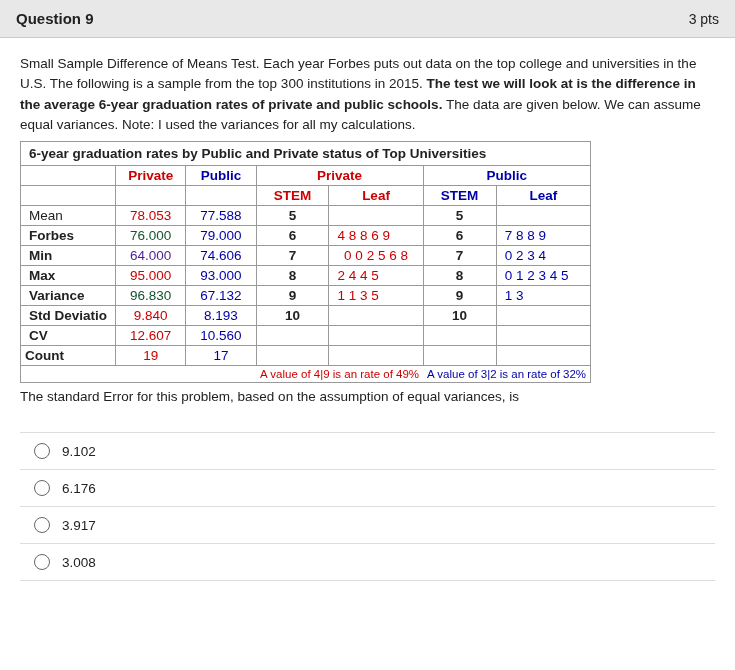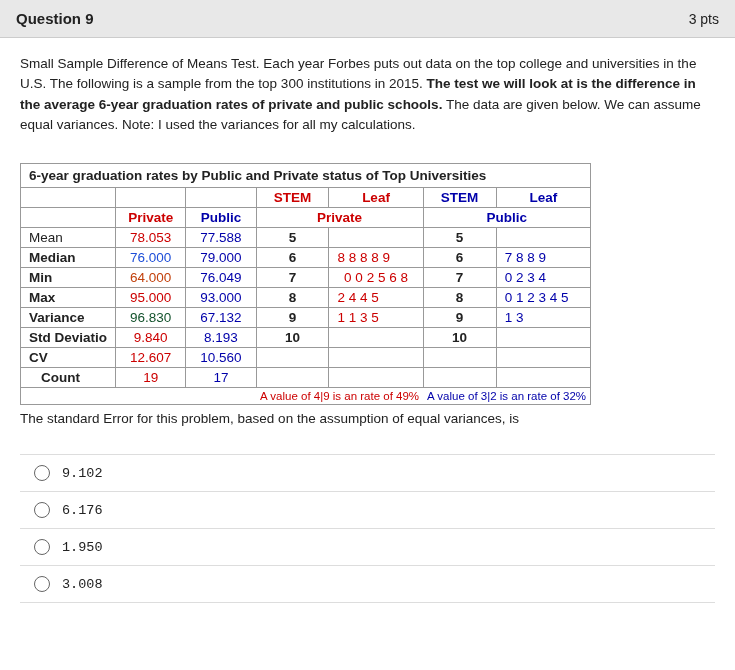--- a/index.html
+++ b/index.html
@@ -23,37 +23,36 @@
       font-weight: bold;
       font-size: 15px;
     }
     .header-pts {
       font-size: 14px;
     }
     .content {
       padding: 16px 20px;
     }
     .question-text {
-      margin-bottom: 28px;
+      margin-bottom: 6px;
       line-height: 1.5;
     }
     .question-text b {
       font-weight: bold;
     }
     .col-private { color: #c00; font-weight: bold; }
     .col-public { color: #00a; font-weight: bold; }
     .standard-error-text {
       margin-bottom: 28px;
       font-size: 13.5px;
     }
     
     .options-list {
       list-style: none;
       padding: 0;
-      font-family: Liberation Mono, monospace;
     }
     .options-list li {
       display: flex;
       align-items: center;
       padding: 10px 14px;
       border-bottom: 1px solid #ddd;
       font-size: 13.5px;
       cursor: pointer;
     }
     .options-list li:first-child {
@@ -93,60 +92,60 @@
 
   <table class="full-table-border" style="border-collapse:collapse; margin-bottom:6px;">
 
     <thead>
       <tr>
         <th colspan="9" style="text-align:left; font-weight:bold; padding:4px 8px; border:1px solid #999; background:#fff;">6-year graduation rates by Public and Private status of Top Universities</th>
       </tr>
 
       <tr>
         <td style="border:1px solid #999; padding:2px 8px;"></td>
+        <td style="border:1px solid #999; padding:2px 12px; text-align:center;" class="col-private">Private</td>
+        <td style="border:1px solid #999; padding:2px 12px; text-align:center;" class="col-public">Public</td>
+        <td colspan="2" style="border:1px solid #999; padding:2px 8px; text-align:center;" class="col-private">Private</td>
+
+        <td colspan="2" style="border:1px solid #999; padding:2px 8px; text-align:center;" class="col-public">Public</td>
+
+      </tr>
+      <tr>
+        <td style="border:1px solid #999; padding:2px 8px;"></td>
         <td style="border:1px solid #999; padding:2px 8px;"></td>
         <td style="border:1px solid #999; padding:2px 8px;"></td>
         <td style="border:1px solid #999; padding:2px 12px; text-align:center; font-weight:bold; color:#c00;">STEM</td>
         <td style="border:1px solid #999; padding:2px 12px; text-align:center; font-weight:bold; color:#c00;">Leaf</td>
         <td style="border:1px solid #999; padding:2px 12px; text-align:center; font-weight:bold; color:#00a;">STEM</td>
         <td style="border:1px solid #999; padding:2px 12px; text-align:center; font-weight:bold; color:#00a;">Leaf</td>
-      </tr>
-      <tr>
-        <td style="border:1px solid #999; padding:2px 8px;"></td>
-        <td style="border:1px solid #999; padding:2px 12px; text-align:center;" class="col-private">Private</td>
-        <td style="border:1px solid #999; padding:2px 12px; text-align:center;" class="col-public">Public</td>
-        <td colspan="2" style="border:1px solid #999; padding:2px 8px; text-align:center;" class="col-private">Private</td>
-
-        <td colspan="2" style="border:1px solid #999; padding:2px 8px; text-align:center;" class="col-public">Public</td>
-
       </tr>
     </thead>
     <tbody id="stats-tbody">
     <tr>
           <td style="border: 1px solid rgb(153, 153, 153); padding: 2px 8px; font-weight: normal; text-align: left; white-space: nowrap;">Mean</td>
           <td style="border: 1px solid rgb(153, 153, 153); padding: 2px 14px; text-align: center; color: rgb(204, 0, 0);">78.053</td>
           <td style="border: 1px solid rgb(153, 153, 153); padding: 2px 14px; text-align: center; color: rgb(0, 0, 170);">77.588</td>
           <td style="border: 1px solid rgb(153, 153, 153); padding: 2px 6px; text-align: center; font-weight: bold;">5</td>
           <td style="border: 1px solid rgb(153, 153, 153); padding: 2px 8px; text-align: left; color: rgb(204, 0, 0); min-width: 80px;"></td>
           <td style="border: 1px solid rgb(153, 153, 153); padding: 2px 6px; text-align: center; font-weight: bold;">5</td>
           <td style="border: 1px solid rgb(153, 153, 153); padding: 2px 8px; text-align: left; color: rgb(0, 0, 170); min-width: 80px;"></td>
         </tr>
         <tr>
-          <td style="border: 1px solid rgb(153, 153, 153); padding: 2px 8px; font-weight: bold; text-align: left; white-space: nowrap;">Median</td>
-          <td style="border: 1px solid rgb(153, 153, 153); padding: 2px 14px; text-align: center; color: #1d4ed8;">76.000</td>
+          <td style="border: 1px solid rgb(153, 153, 153); padding: 2px 8px; font-weight: bold; text-align: left; white-space: nowrap;">Forbes</td>
+          <td style="border: 1px solid rgb(153, 153, 153); padding: 2px 14px; text-align: center; color: #14532d;">76.000</td>
           <td style="border: 1px solid rgb(153, 153, 153); padding: 2px 14px; text-align: center; color: rgb(0, 0, 170);">79.000</td>
           <td style="border: 1px solid rgb(153, 153, 153); padding: 2px 6px; text-align: center; font-weight: bold;">6</td>
-          <td style="border: 1px solid rgb(153, 153, 153); padding: 2px 8px; text-align: left; color: rgb(204, 0, 0); min-width: 80px;">8 8 8 8 9</td>
+          <td style="border: 1px solid rgb(153, 153, 153); padding: 2px 8px; text-align: left; color: rgb(204, 0, 0); min-width: 80px;">4 8 8 6 9</td>
           <td style="border: 1px solid rgb(153, 153, 153); padding: 2px 6px; text-align: center; font-weight: bold;">6</td>
           <td style="border: 1px solid rgb(153, 153, 153); padding: 2px 8px; text-align: left; color: rgb(0, 0, 170); min-width: 80px;">7 8 8 9</td>
         </tr>
         <tr>
           <td style="border: 1px solid rgb(153, 153, 153); padding: 2px 8px; font-weight: bold; text-align: left; white-space: nowrap;">Min</td>
-          <td style="border: 1px solid rgb(153, 153, 153); padding: 2px 14px; text-align: center; color: #c2410c;">64.000</td>
-          <td style="border: 1px solid rgb(153, 153, 153); padding: 2px 14px; text-align: center; color: rgb(0, 0, 170);">76.049</td>
+          <td style="border: 1px solid rgb(153, 153, 153); padding: 2px 14px; text-align: center; color: #4c1d95;">64.000</td>
+          <td style="border: 1px solid rgb(153, 153, 153); padding: 2px 14px; text-align: center; color: rgb(0, 0, 170);">74.606</td>
           <td style="border: 1px solid rgb(153, 153, 153); padding: 2px 6px; text-align: center; font-weight: bold;">7</td>
           <td style="border: 1px solid rgb(153, 153, 153); padding: 2px 8px; text-align: center; color: rgb(204, 0, 0); min-width: 80px;">0 0 2 5 6 8</td>
           <td style="border: 1px solid rgb(153, 153, 153); padding: 2px 6px; text-align: center; font-weight: bold;">7</td>
           <td style="border: 1px solid rgb(153, 153, 153); padding: 2px 8px; text-align: left; color: rgb(0, 0, 170); min-width: 80px;">0 2 3 4</td>
         </tr>
         <tr>
           <td style="border: 1px solid rgb(153, 153, 153); padding: 2px 8px; font-weight: bold; text-align: left; white-space: nowrap;">Max</td>
           <td style="border: 1px solid rgb(153, 153, 153); padding: 2px 14px; text-align: center; color: rgb(204, 0, 0);">95.000</td>
           <td style="border: 1px solid rgb(153, 153, 153); padding: 2px 14px; text-align: center; color: rgb(0, 0, 170);">93.000</td>
           <td style="border: 1px solid rgb(153, 153, 153); padding: 2px 6px; text-align: center; font-weight: bold;">8</td>
@@ -175,21 +174,21 @@
         <tr>
           <td style="border: 1px solid rgb(153, 153, 153); padding: 2px 8px; font-weight: bold; text-align: left; white-space: nowrap;">CV</td>
           <td style="border: 1px solid rgb(153, 153, 153); padding: 2px 14px; text-align: center; color: rgb(204, 0, 0);">12.607</td>
           <td style="border: 1px solid rgb(153, 153, 153); padding: 2px 14px; text-align: center; color: rgb(0, 0, 170);">10.560</td>
           <td style="border: 1px solid rgb(153, 153, 153); padding: 2px 6px; text-align: center; font-weight: bold;"></td>
           <td style="border: 1px solid rgb(153, 153, 153); padding: 2px 8px; text-align: left; color: rgb(204, 0, 0); min-width: 80px;"></td>
           <td style="border: 1px solid rgb(153, 153, 153); padding: 2px 6px; text-align: center; font-weight: bold;"></td>
           <td style="border: 1px solid rgb(153, 153, 153); padding: 2px 8px; text-align: left; color: rgb(0, 0, 170); min-width: 80px;"></td>
         </tr>
         <tr>
-          <td style="border: 1px solid rgb(153, 153, 153); padding: 2px 20px; font-weight: bold; text-align: left; white-space: nowrap;">Count</td>
+          <td style="border: 1px solid rgb(153, 153, 153); padding: 2px 4px; font-weight: bold; text-align: left; white-space: nowrap;">Count</td>
           <td style="border: 1px solid rgb(153, 153, 153); padding: 2px 14px; text-align: center; color: rgb(204, 0, 0);">19</td>
           <td style="border: 1px solid rgb(153, 153, 153); padding: 2px 14px; text-align: center; color: rgb(0, 0, 170);">17</td>
           <td style="border: 1px solid rgb(153, 153, 153); padding: 2px 6px; text-align: center; font-weight: bold;"></td>
           <td style="border: 1px solid rgb(153, 153, 153); padding: 2px 8px; text-align: left; color: rgb(204, 0, 0); min-width: 80px;"></td>
           <td style="border: 1px solid rgb(153, 153, 153); padding: 2px 6px; text-align: center; font-weight: bold;"></td>
           <td style="border: 1px solid rgb(153, 153, 153); padding: 2px 8px; text-align: left; color: rgb(0, 0, 170); min-width: 80px;"></td>
         </tr>
       </tbody>
 
     <tbody>
@@ -207,21 +206,21 @@
   <li>
         <span class="radio-circle"></span>
         <span>9.102</span>
       </li>
       <li>
         <span class="radio-circle"></span>
         <span>6.176</span>
       </li>
       <li>
         <span class="radio-circle"></span>
-        <span>1.950</span>
+        <span>3.917</span>
       </li>
       <li>
         <span class="radio-circle"></span>
         <span>3.008</span>
       </li>
     </ul>
 
 </div>
 
 </body></html>

